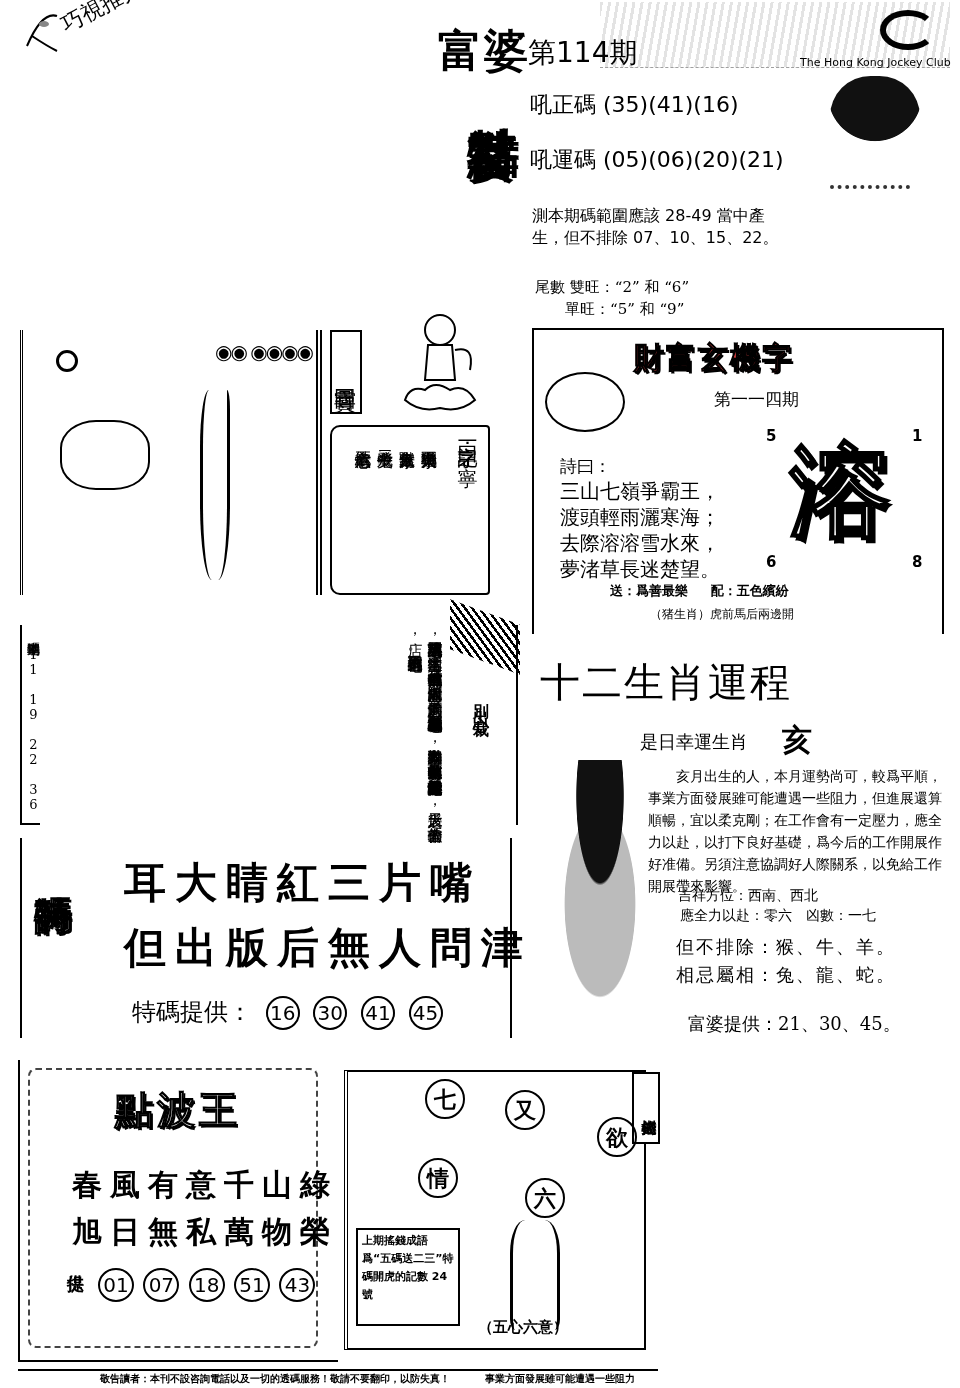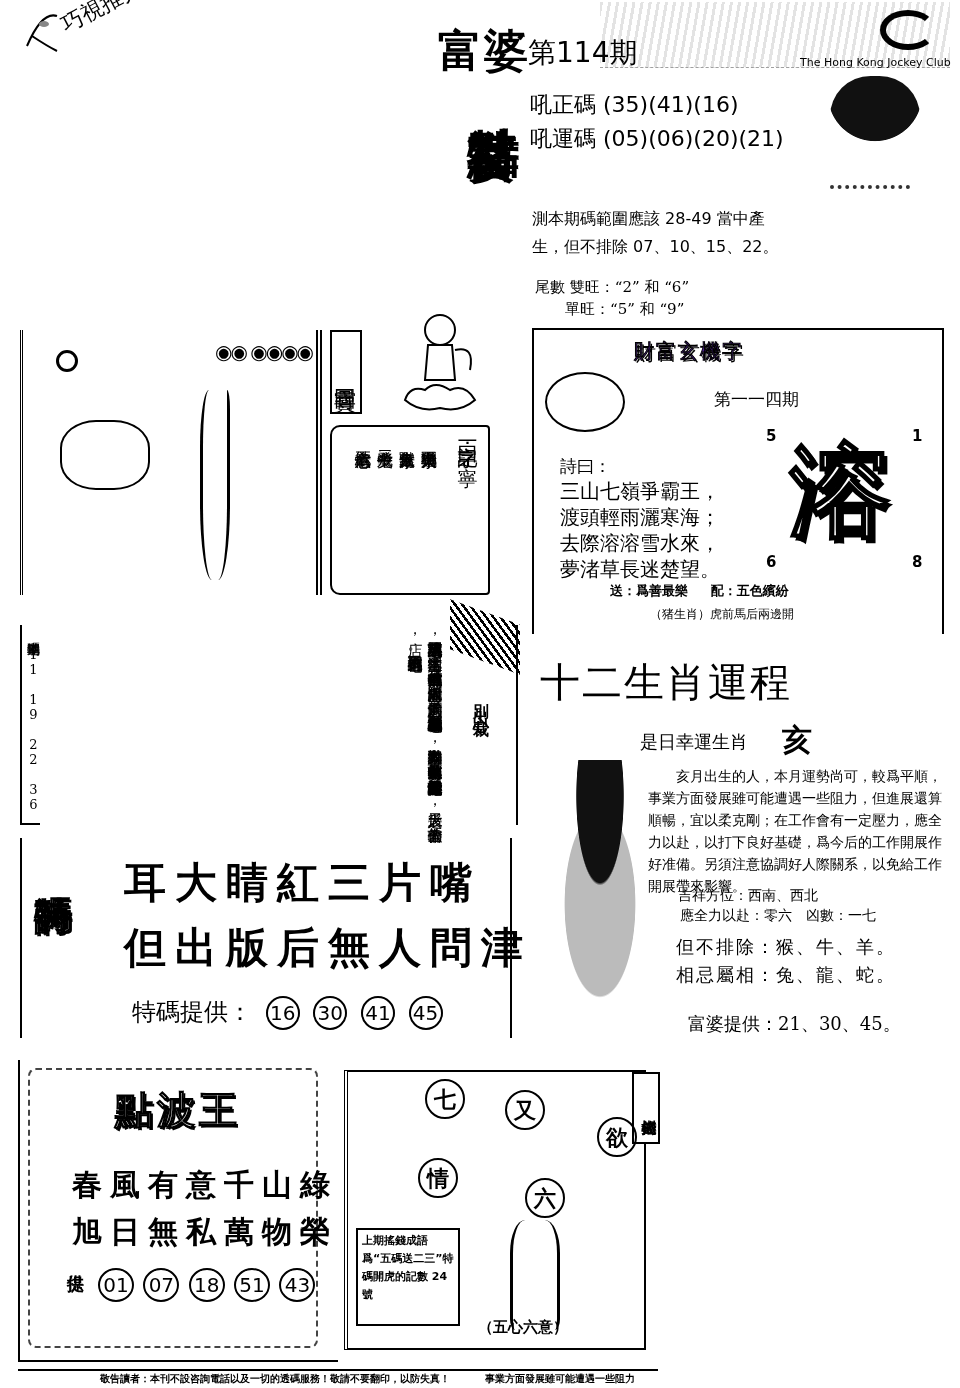--- a/index.html
+++ b/index.html
@@ -16,43 +16,43 @@
   #issue { left: 528px; top: 34px; font-size: 28px; }
   #banner-art { left: 600px; top: 2px; width: 350px; height: 66px; border-bottom: 1px dashed #888;
      background: repeating-linear-gradient(100deg,#ddd 0 3px,#fff 3px 8px); opacity: .8; }
   #hkjc { left: 800px; top: 56px; font-size: 11px; }
   #horseshoe { left: 880px; top: 10px; width: 56px; height: 40px; border: 6px solid #000; border-radius: 50%; border-right-color: transparent; }
 
   
   #calligraphy { left: 466px; top: 86px; font-size: 52px; font-weight: bold; line-height: 56px; writing-mode: vertical-rl; text-orientation: upright; }
   .code-line { font-size: 22px; }
   #main-codes { left: 530px; top: 90px; }
-  #luck-codes { left: 530px; top: 124px; }
-  #range-text { left: 532px; top: 205px; font-size: 16px; line-height: 28px; width: 260px; }
+  #luck-codes { left: 530px; top: 145px; }
+  #range-text { left: 532px; top: 205px; font-size: 16px; line-height: 22px; width: 260px; }
   #tail-1 { left: 535px; top: 278px; font-size: 15px; }
   #tail-2 { left: 565px; top: 300px; font-size: 15px; }
   #girl { left: 830px; top: 76px; width: 90px; height: 90px; border-radius: 45% 45% 10% 10%; background: radial-gradient(circle at 50% 20%, #111 0 55%, #fff 56%); }
   #necklace { left: 830px; top: 185px; width: 80px; height: 40px; border-top: 4px dotted #333; }
 
   
   #illus-frame { left: 20px; top: 330px; width: 300px; height: 265px; border-left: 3px double #000; }
   #sun { left: 56px; top: 350px; width: 22px; height: 22px; border: 3px solid #000; border-radius: 50%; }
   #tree { left: 200px; top: 390px; width: 30px; height: 190px; border-left: 3px solid #000; border-right: 3px solid #000; border-radius: 30% 10% 40% 40%; }
   #coins { left: 215px; top: 340px; font-size: 20px; letter-spacing: -2px; }
   #ox { left: 60px; top: 420px; width: 90px; height: 70px; border: 2px solid #000; border-radius: 40%; }
   #divider-v { left: 316px; top: 330px; width: 6px; height: 265px; border-left: 2px solid #000; border-right: 2px solid #000; }
   #treasure-label { left: 330px; top: 330px; width: 32px; height: 84px; border: 2px solid #000; font-size: 22px; text-align: center; writing-mode: vertical-rl; text-orientation: upright; }
   #cupid { left: 400px; top: 305px; width: 80px; height: 110px; }
   #scroll { left: 330px; top: 425px; width: 160px; height: 170px; border: 2px solid #000; border-radius: 10px 4px 4px 10px; padding: 8px 6px; }
   #scroll-title { right: 6px; top: 4px; font-size: 20px; writing-mode: vertical-rl; text-orientation: upright; }
   #scroll-body { left: 20px; top: 12px; font-size: 16px; line-height: 22px; writing-mode: vertical-rl; text-orientation: upright; height: 150px; }
 
   
   #fortune-box { left: 532px; top: 328px; width: 412px; height: 306px; border: 2px solid #000; border-bottom: none; }
-  #fortune-title { left: 634px; top: 338px; font-size: 20px; font-weight: normal; letter-spacing: 2px; -webkit-text-stroke: 1px #000; color: #4c1d95; text-shadow: 2px 2px 0 #000; }
+  #fortune-title { left: 634px; top: 338px; font-size: 30px; font-weight: bold; letter-spacing: 2px; -webkit-text-stroke: 1px #000; color: #ef4444; text-shadow: 2px 2px 0 #000; }
   #fortune-issue { left: 714px; top: 388px; font-size: 17px; }
   #fortune-coins { left: 545px; top: 372px; width: 80px; height: 60px; border: 2px solid #000; border-radius: 50%; }
   .corner-num { font-size: 15px; font-weight: bold; }
   #n5 { left: 766px; top: 427px; } #n1 { left: 912px; top: 427px; }
   #n6 { left: 766px; top: 553px; } #n8 { left: 912px; top: 553px; }
   #big-char { left: 790px; top: 432px; font-size: 100px; font-weight: bold; line-height: 120px; -webkit-text-stroke: 2px #000; color: #fff; text-shadow: 4px 4px 0 #000; }
   #poem-label { left: 560px; top: 455px; font-size: 17px; }
   #poem { left: 560px; top: 478px; font-size: 20px; line-height: 26px; }
   #fortune-send { left: 610px; top: 582px; font-size: 13px; font-weight: bold; }
   #fortune-zodiac { left: 650px; top: 606px; font-size: 12px; }

